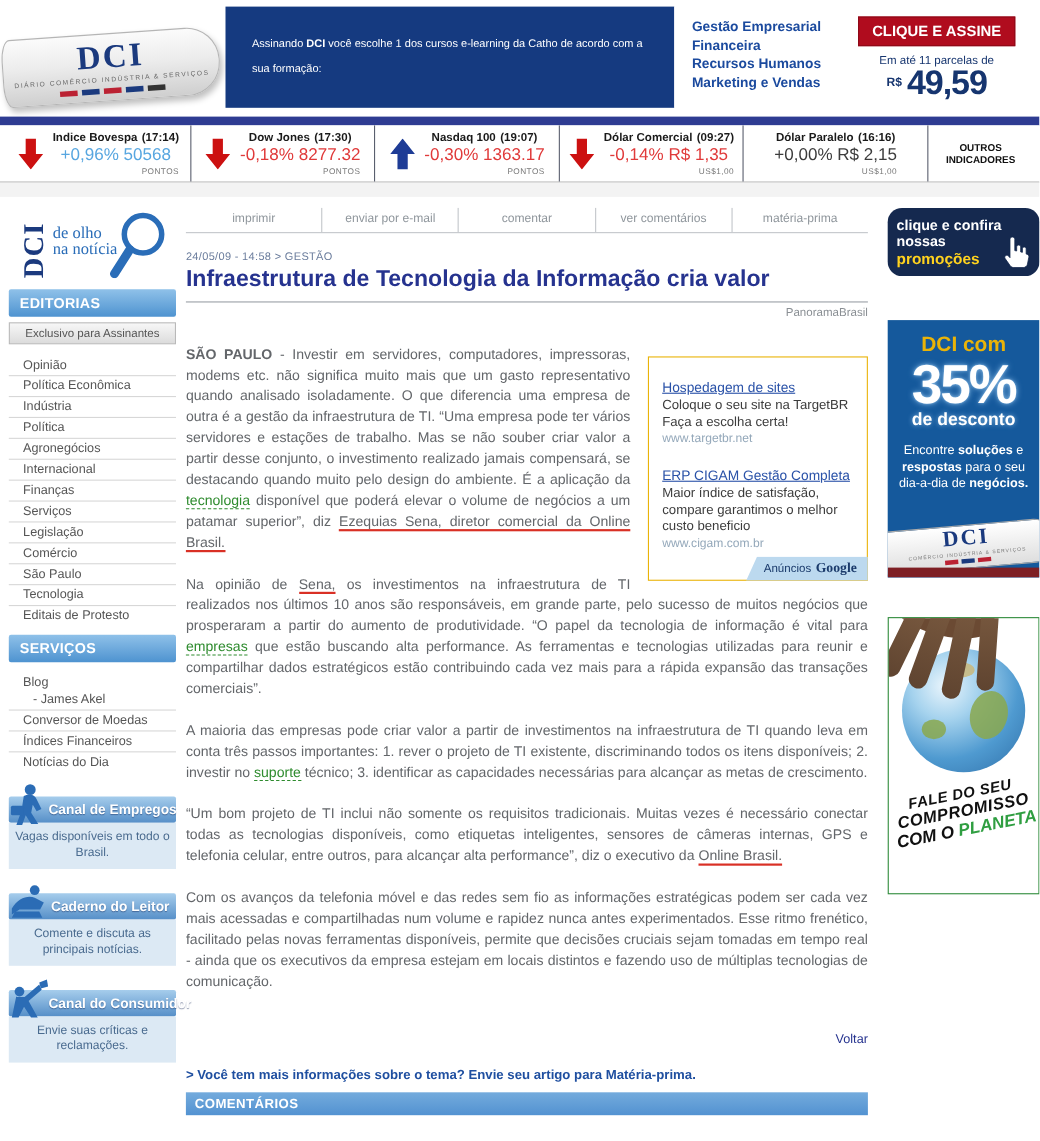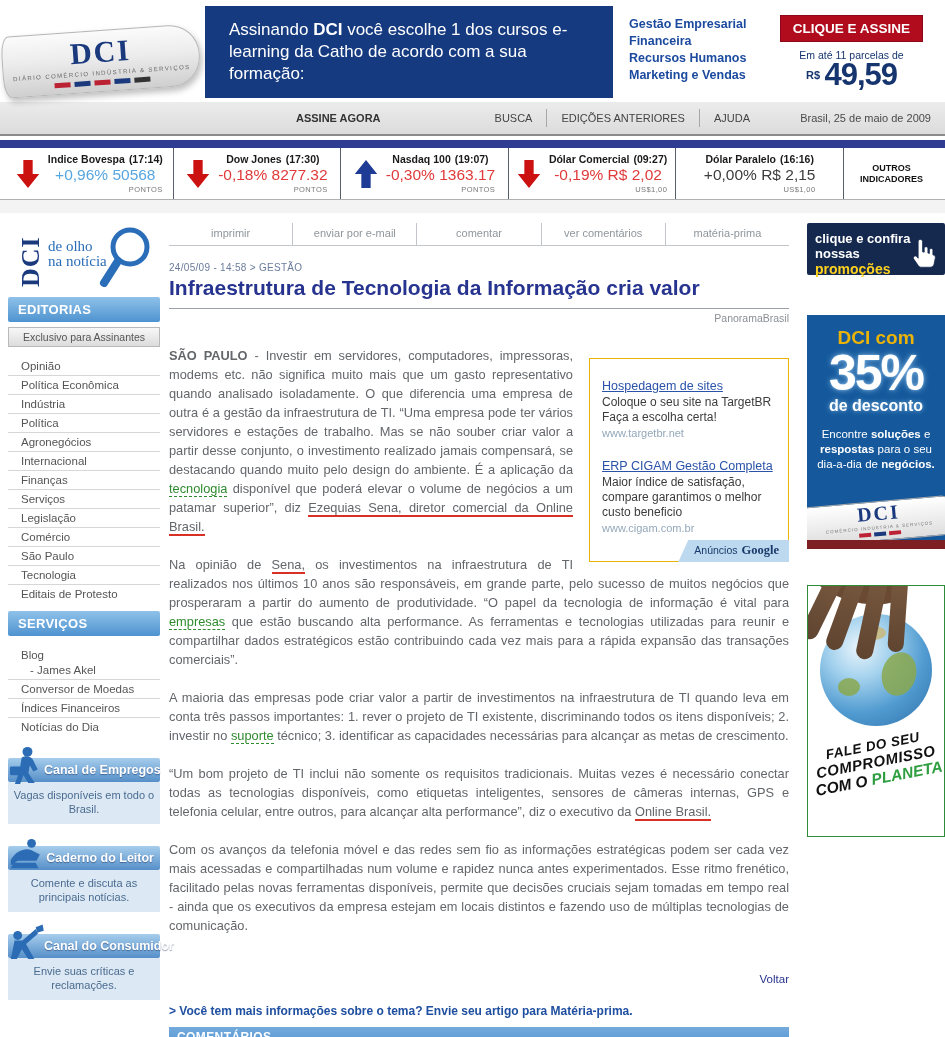--- a/index.html
+++ b/index.html
@@ -15,21 +15,21 @@
     transform:rotate(-4deg); box-shadow:2px 4px 6px rgba(0,0,0,.25); overflow:hidden; text-align:center; }
   .roll-brand { font-family:"Liberation Serif","DejaVu Serif",serif; font-weight:bold; font-size:30px; color:#1b3a7e; letter-spacing:2px; margin-top:4px; }
   .roll-caption { font-size:6px; letter-spacing:1.4px; color:#666; margin-top:1px; }
   .roll-marks { display:flex; justify-content:center; gap:4px; margin-top:4px; }
   .roll-marks i { display:block; width:16px; height:5px; background:#b23; }
   .roll-marks i:nth-child(2){ background:#1b3a7e; } .roll-marks i:nth-child(4){ background:#1b3a7e; }
   .roll-marks i:nth-child(5){ background:#333; }
 
   .catho { position:absolute; left:205px; top:6px; width:408px; height:92px; background:#153a80;
     display:flex; align-items:center; padding:0 14px 0 24px; }
-  .catho-text { color:#fff; font-size:17px; line-height:22px; }
+  .catho-text { color:#fff; font-size:10px; line-height:22px; }
   .white-panel { position:absolute; left:613px; top:6px; width:327px; height:92px; background:#fff;
     display:flex;justify-content:space-between; }
   .courses { padding:10px 0 0 16px; width:150px; }
   .course { color:#1b4a9e; font-weight:bold; font-size:12.5px; line-height:17px; }
   .subscribe { flex:1; text-align:center; padding-top:9px; }
   .cta-btn { display:inline-block; background:#b00c1e; color:#fff; font-weight:bold; font-size:13.5px;
     padding:5px 12px; border:1px solid #8e0917; cursor:pointer; }
   .installments { color:#16356f; font-size:10.5px; margin-top:7px; }
   .price-row { color:#16356f; line-height:28px; }
   .price-cur { font-size:11px; font-weight:bold; vertical-align:top; }
@@ -119,21 +119,21 @@
     clip-path:polygon(10px 0,100% 0,100% 100%,0 100%); font-size:10.5px; color:#1a3a6b; cursor:pointer; }
   .gbadge .gname { font-family:"Liberation Serif","DejaVu Serif",serif; font-weight:bold; font-size:12.5px; margin-left:4px; }
 
   .back-row { text-align:right; margin-top:34px; }
   .back-link { color:#26338f; font-size:11.5px; cursor:pointer; }
   .materia { color:#1f4fa0; font-weight:bold; font-size:12px; margin-top:17px; cursor:pointer; }
   .comments-bar { margin-top:9px; background:linear-gradient(180deg,#74abdd,#5292d1);
     color:#fff; font-weight:bold; font-size:12px; letter-spacing:.4px; padding:3px 0 4px 8px; }
 
   
-  .ad-promo { background:#15294f; border-radius:2px; height:52px; position:relative; padding:8px 8px; cursor:pointer; }
+  .ad-promo { background:#15294f; border-radius:13px; height:62px; position:relative; padding:8px 8px; cursor:pointer; }
   .ad-promo .l1 { color:#fff; font-weight:bold; font-size:13px; }
   .ad-promo .l2 { color:#fff; font-weight:bold; font-size:13px; }
   .ad-promo .l3 { color:#ffd21e; font-weight:bold; font-size:14px; }
   .ad-promo svg { position:absolute; right:6px; bottom:4px; }
 
   .ad-discount { margin-top:40px; background:#15599c; height:234px; text-align:center; position:relative;
     overflow:hidden; cursor:pointer; }
   .ad-discount .l1 { color:#eab308; font-weight:bold; font-size:19px; margin-top:12px; }
   .ad-discount .pct { color:#fff; font-weight:bold; font-size:50px; line-height:48px; letter-spacing:-2px;
     text-shadow:0 0 6px #7fb3e0, 0 0 2px #7fb3e0; }
@@ -205,27 +205,20 @@
         <span class="cta-btn">CLIQUE E ASSINE</span>
         <div class="installments">Em até 11 parcelas de</div>
         <div class="price-row">
           <span class="price-cur">R$</span>
           <span class="price-big">49,59</span>
         </div>
       </div>
     </div>
   </header>
 
-  <nav class="navbar">
-    <span class="nav-item nav-assine">ASSINE AGORA</span>
-    <span class="nav-item nav-busca">BUSCA</span>
-    <span class="nav-item nav-sep">EDIÇÕES ANTERIORES</span>
-    <span class="nav-item nav-sep">AJUDA</span>
-    <span class="nav-date">Brasil, 25 de maio de 2009</span>
-  </nav>
 
   <div class="bluebar"></div>
 
   <section class="ticker">
     <div class="tcell">
       <svg class="arr" viewBox="0 0 24 30">
           <path d="M7 0h10v15h7L12 30 0 15h7z" fill="#cc1111"></path>
         </svg>
       <div class="tinfo">
         <div class="tlabel"><span>Indice Bovespa</span><span class="ttime">(17:14)</span></div>
@@ -252,21 +245,21 @@
         <div class="tvalue v-red">-0,30% 1363.17</div>
         <div class="tunit">PONTOS</div>
       </div>
     </div>
     <div class="tcell">
       <svg class="arr" viewBox="0 0 24 30">
           <path d="M7 0h10v15h7L12 30 0 15h7z" fill="#cc1111"></path>
         </svg>
       <div class="tinfo">
         <div class="tlabel"><span>Dólar Comercial</span><span class="ttime">(09:27)</span></div>
-        <div class="tvalue v-red">-0,19% R$ 2,02</div>
+        <div class="tvalue v-red">-0,14% R$ 1,35</div>
         <div class="tunit">US$1,00</div>
       </div>
     </div>
     <div class="tcell">
       <div class="tinfo">
         <div class="tlabel"><span>Dólar Paralelo</span><span class="ttime">(16:16)</span></div>
         <div class="tvalue v-gray">+0,00% R$ 2,15</div>
         <div class="tunit">US$1,00</div>
       </div>
     </div>

